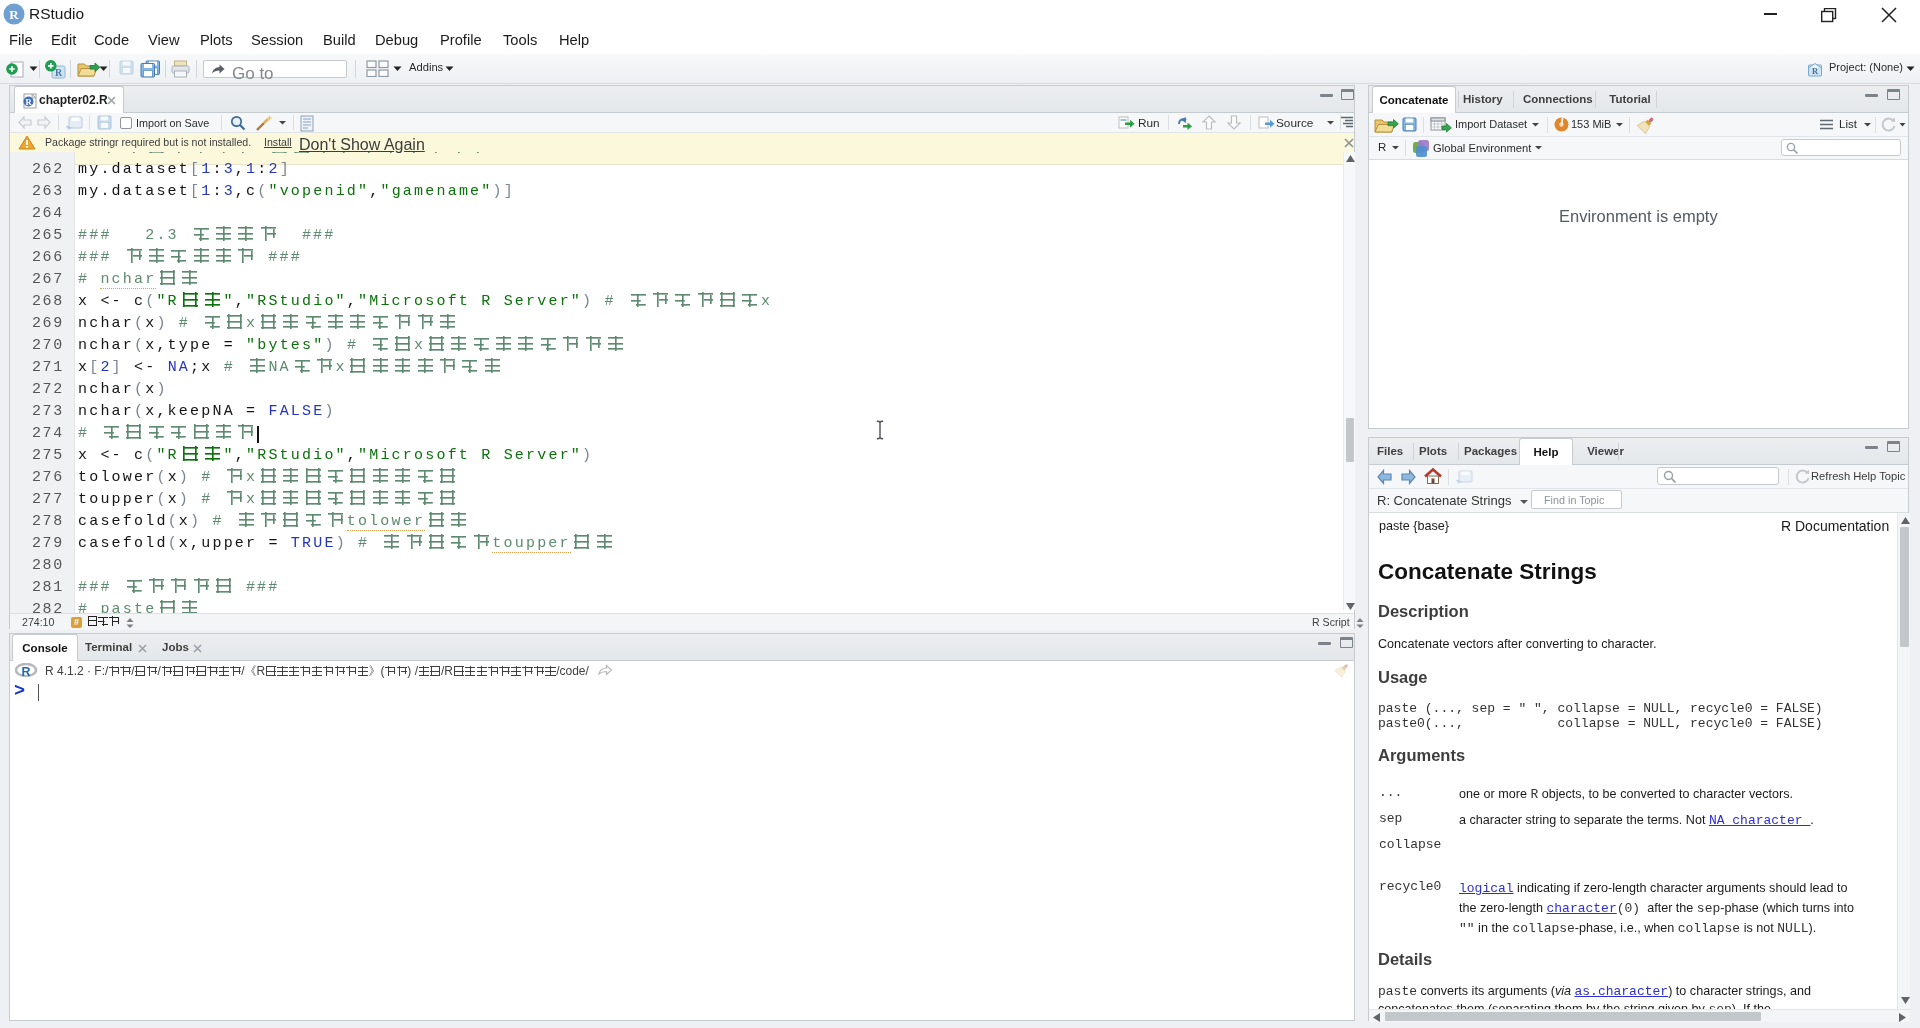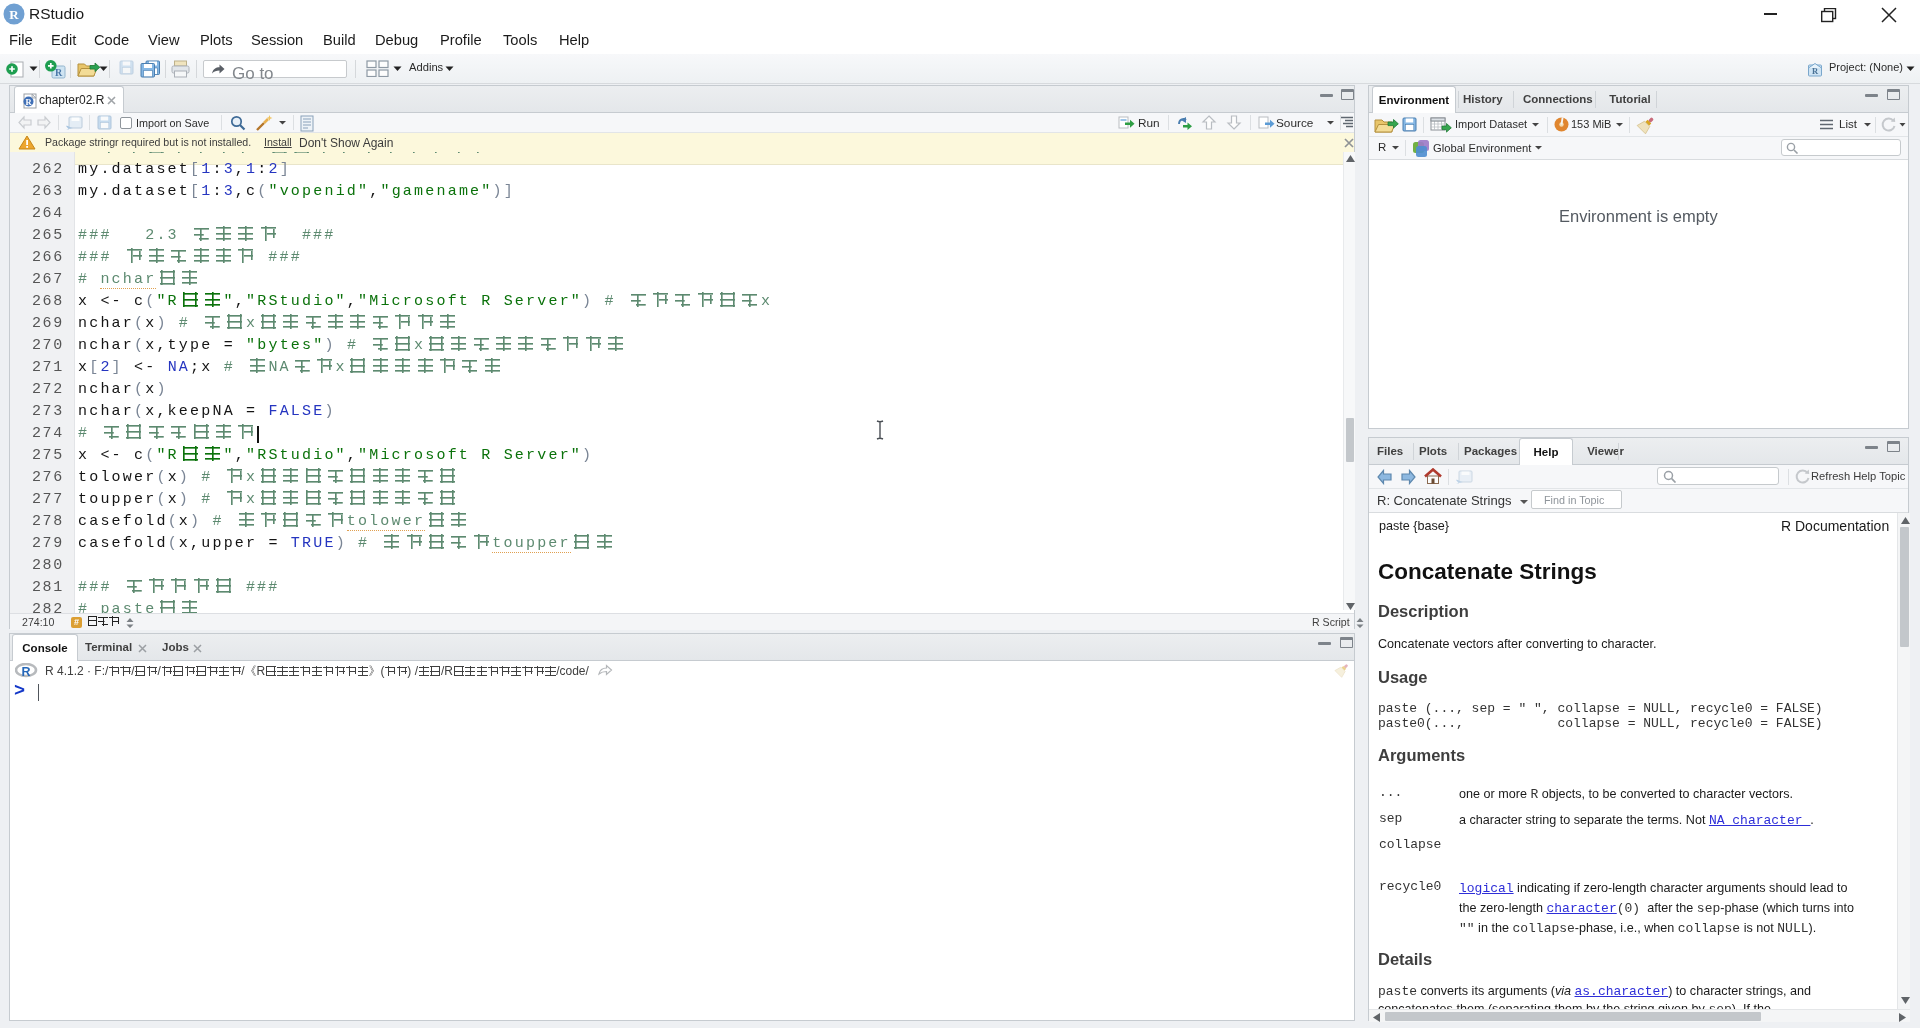--- a/index.html
+++ b/index.html
@@ -139,21 +139,21 @@
 </div>
 <div class="pane" style="left:9px;top:85px;width:1346px;height:544px">
     <div class="tabs"></div>
 <div class="tab tabsel" style="left:4px;width:110px;padding:0">
  <svg class="abs" style="left:7px;top:6px" width="16" height="16">
         <rect x="2" y="1" width="12" height="14" fill="#fff" stroke="#9aa0a6" stroke-width="1"></rect>
         <path d="M10 1 l4 4 h-4 z" fill="#dfe3e7" stroke="#9aa0a6" stroke-width="0.8"></path>
         <circle cx="6.5" cy="8.5" r="5" fill="#3f6fb6"></circle>
         <text x="6.5" y="12" text-anchor="middle" font-size="8.5" fill="#fff" font-family="Liberation Serif" font-weight="bold">R</text>
       </svg>
- <span class="abs" style="left:24px;top:0px;font-weight:400;color:#1f1f1f;font-size:12px">chapter02.R</span>
+ <span class="abs" style="left:24px;top:0px;font-weight:700;color:#1f1f1f;font-size:12px">chapter02.R</span>
  <svg class="abs" style="left:92px;top:9px" width="9" height="9">
         <path d="M1 1 L8 8 M8 1 L1 8" stroke="#a0a4a8" stroke-width="1.6"></path>
       </svg>
 </div>
 <div class="abs" style="left:1310px;top:8px;width:13px;height:3px;background:#7d838a;border-radius:1px"></div>
 <div class="abs" style="left:1331px;top:3px;width:13px;height:11px;border:1.4px solid #7d838a;border-top:3.2px solid #7d838a;border-radius:1px"></div>
     <div class="abs" style="left:0;top:27px;width:1344px;height:20px;background:#f6f7f9;border-bottom:1px solid #e2e5e8">
  <svg class="abs" style="left:7px;top:2px" width="16" height="15">
         <path d="M7 2 L2 7.5 L7 13 L7 10 L14 10 L14 5 L7 5 z" fill="#f2f3f4" stroke="#c9ccd0" stroke-width="1.2"></path>
       </svg>
@@ -225,21 +225,21 @@
       </svg>
 </div>
     <div class="abs" style="left:0;top:47px;width:1344px;height:32px;background:#fcf8dc;border-bottom:1px solid #e9e5ca">
  <svg class="abs" style="left:8px;top:2px" width="18" height="15">
         <path d="M9 1 L17 14 L1 14 z" fill="#eda62f" stroke="#c78617" stroke-width="1" stroke-linejoin="round"></path>
         <rect x="8.2" y="5" width="1.8" height="5" fill="#fff"></rect>
         <rect x="8.2" y="11" width="1.8" height="1.8" fill="#fff"></rect>
       </svg>
  <span class="abs" style="left:35px;top:3px;font-size:10.6px;color:#3c3c3c">Package stringr required but is not installed.</span>
  <span class="abs" style="left:254px;top:3px;font-size:10.6px;color:#3c3c3c;text-decoration:underline">Install</span>
- <span class="abs" style="left:289px;top:3px;font-size:12px;color:#3c3c3c;">Don't Show Again</span>
+ <span class="abs" style="left:289px;top:3px;font-size:16px;color:#3c3c3c;text-decoration:underline">Don't Show Again</span>
  <svg class="abs" style="left:1334px;top:5px" width="10" height="10">
         <path d="M1 1 L9 9 M9 1 L1 9" stroke="#8f9396" stroke-width="1.7"></path>
       </svg>
 </div>
     <div class="abs" style="left:0;top:66px;width:1334px;height:461px;overflow:hidden">
       <div class="abs" style="left:0;top:0;width:65px;height:480px;background:#f0f1f3;border-right:1px solid #e2e4e7"></div>
       <div class="abs edcode" style="left:0;top:-15px;width:65px;text-align:right;color:#555;letter-spacing:1.7px"><div style="padding-right:11px">261</div><div style="padding-right:11px">262</div><div style="padding-right:11px">263</div><div style="padding-right:11px">264</div><div style="padding-right:11px">265</div><div style="padding-right:11px">266</div><div style="padding-right:11px">267</div><div style="padding-right:11px">268</div><div style="padding-right:11px">269</div><div style="padding-right:11px">270</div><div style="padding-right:11px">271</div><div style="padding-right:11px">272</div><div style="padding-right:11px">273</div><div style="padding-right:11px">274</div><div style="padding-right:11px">275</div><div style="padding-right:11px">276</div><div style="padding-right:11px">277</div><div style="padding-right:11px">278</div><div style="padding-right:11px">279</div><div style="padding-right:11px">280</div><div style="padding-right:11px">281</div><div style="padding-right:11px">282</div></div>
       <div class="abs edcode" style="left:68px;top:-15px;white-space:pre"><div><span class="cm"># <i class="k p2"></i><i class="k p0"></i><i class="k p1"></i><i class="k p0"></i><i class="k p3"></i><i class="k p0"></i><i class="k p2"></i>x<i class="k p1"></i><i class="k p1"></i><i class="k p0"></i><i class="k p2"></i><i class="k p0"></i><i class="k p0"></i><i class="k p3"></i><i class="k p0"></i><i class="k p0"></i><i class="k p2"></i></span></div><div>my.dataset<span class="br">[</span><span class="nu">1</span>:<span class="nu">3</span>,<span class="nu">1</span>:<span class="nu">2</span><span class="br">]</span></div><div>my.dataset<span class="br">[</span><span class="nu">1</span>:<span class="nu">3</span>,c<span class="br">(</span><span class="st">"vopenid"</span>,<span class="st">"gamename"</span><span class="br">)</span><span class="br">]</span></div><div></div><div><span class="cm">###   2.3 <i class="k p3"></i><i class="k p0"></i><i class="k p0"></i><i class="k p2"></i>  ###</span></div><div><span class="cm">### <i class="k p2"></i><i class="k p0"></i><i class="k p3"></i><i class="k p0"></i><i class="k p0"></i><i class="k p2"></i> ###</span></div><div><span class="cm"># <span class="squig">nchar</span><i class="k p1"></i><i class="k p0"></i></span></div><div>x &lt;- c<span class="br">(</span><span class="st">"R<i class="k p1"></i><i class="k p0"></i>"</span>,<span class="st">"RStudio"</span>,<span class="st">"Microsoft R Server"</span><span class="br">)</span> <span class="cm"># <i class="k p3"></i><i class="k p2"></i><i class="k p3"></i><i class="k p2"></i><i class="k p1"></i><i class="k p3"></i>x</span></div><div>nchar<span class="br">(</span>x<span class="br">)</span> <span class="cm"># <i class="k p3"></i><i class="k p1"></i>x<i class="k p1"></i><i class="k p0"></i><i class="k p3"></i><i class="k p0"></i><i class="k p0"></i><i class="k p3"></i><i class="k p2"></i><i class="k p2"></i><i class="k p0"></i></span></div><div>nchar<span class="br">(</span>x,type = <span class="st">"bytes"</span><span class="br">)</span> <span class="cm"># <i class="k p3"></i><i class="k p1"></i>x<i class="k p1"></i><i class="k p0"></i><i class="k p3"></i><i class="k p0"></i><i class="k p0"></i><i class="k p3"></i><i class="k p2"></i><i class="k p2"></i><i class="k p0"></i></span></div><div>x<span class="br">[</span><span class="nu">2</span><span class="br">]</span> &lt;- <span class="kw">NA</span>;x <span class="cm"># <i class="k p0"></i>NA<i class="k p3"></i><i class="k p2"></i>x<i class="k p1"></i><i class="k p0"></i><i class="k p0"></i><i class="k p0"></i><i class="k p2"></i><i class="k p3"></i><i class="k p0"></i></span></div><div>nchar<span class="br">(</span>x<span class="br">)</span></div><div>nchar<span class="br">(</span>x,keepNA = <span class="kw">FALSE</span><span class="br">)</span></div><div><span class="cm"># <i class="k p3"></i><i class="k p1"></i><i class="k p3"></i><i class="k p3"></i><i class="k p1"></i><i class="k p0"></i><i class="k p2"></i></span></div><div>x &lt;- c<span class="br">(</span><span class="st">"R<i class="k p1"></i><i class="k p0"></i>"</span>,<span class="st">"RStudio"</span>,<span class="st">"Microsoft R Server"</span><span class="br">)</span></div><div>tolower<span class="br">(</span>x<span class="br">)</span> <span class="cm"># <i class="k p2"></i>x<i class="k p1"></i><i class="k p0"></i><i class="k p1"></i><i class="k p3"></i><i class="k p1"></i><i class="k p0"></i><i class="k p0"></i><i class="k p3"></i><i class="k p1"></i></span></div><div>toupper<span class="br">(</span>x<span class="br">)</span> <span class="cm"># <i class="k p2"></i>x<i class="k p1"></i><i class="k p0"></i><i class="k p1"></i><i class="k p3"></i><i class="k p1"></i><i class="k p0"></i><i class="k p0"></i><i class="k p3"></i><i class="k p1"></i></span></div><div>casefold<span class="br">(</span>x<span class="br">)</span> <span class="cm"># <i class="k p0"></i><i class="k p2"></i><i class="k p1"></i><i class="k p3"></i><i class="k p2"></i><span class="squig">tolower</span><i class="k p1"></i><i class="k p0"></i></span></div><div>casefold<span class="br">(</span>x,upper = <span class="kw">TRUE</span><span class="br">)</span> <span class="cm"># <i class="k p0"></i><i class="k p2"></i><i class="k p1"></i><i class="k p3"></i><i class="k p2"></i><span class="squig">toupper</span><i class="k p1"></i><i class="k p0"></i></span></div><div></div><div><span class="cm">### <i class="k p3"></i><i class="k p2"></i><i class="k p2"></i><i class="k p2"></i><i class="k p1"></i> ###</span></div><div><span class="cm"># paste<i class="k p1"></i><i class="k p0"></i></span></div></div>
       <div class="abs" style="left:247px;top:274px;width:1.6px;height:17px;background:#111"></div>
       <svg class="abs" style="left:863px;top:267px" width="14" height="22">
@@ -296,21 +296,21 @@
           <rect x="6" y="4.2" width="4.2" height="2.6" fill="#d9a520"></rect>
           <path d="M5.2 6.8 h6 l1.8 6.6 h-9.6 z" fill="#efe2bd" stroke="#d2bd85" stroke-width="0.6"></path>
         </g>
       </svg>
 </div>
     <div class="abs mono" style="left:4px;top:47px;font-size:18.5px;color:#1438c8;font-weight:700">&gt;</div>
 <div class="abs" style="left:28px;top:50px;width:1.4px;height:17px;background:#50555b"></div>
   </div>
 <div class="pane" style="left:1368px;top:85px;width:541px;height:344px">
     <div class="tabs"></div>
-<div class="tab tabsel" style="left:3px;width:84px">Environment</div>
+<div class="tab tabsel" style="left:3px;width:84px">Concatenate</div>
 <span class="tab" style="left:94px;width:46px;text-align:left">History</span>
 <div class="vsep" style="left:89px"></div>
     <div class="vsep" style="left:144px"></div>
 <span class="tab" style="left:154px;width:78px;text-align:left">Connections</span>
 <div class="vsep" style="left:226px"></div>
 <span class="tab" style="left:235px;width:52px;text-align:center">Tutorial</span>
 <div class="vsep" style="left:287px"></div>
 <div class="abs" style="left:496px;top:8px;width:13px;height:3px;background:#7d838a;border-radius:1px"></div>
 <div class="abs" style="left:518px;top:3px;width:13px;height:11px;border:1.4px solid #7d838a;border-top:3.2px solid #7d838a;border-radius:1px"></div>
 <div class="abs" style="left:0;top:27px;width:539px;height:24px;background:#f6f7f9;border-bottom:1px solid #e2e5e8">

